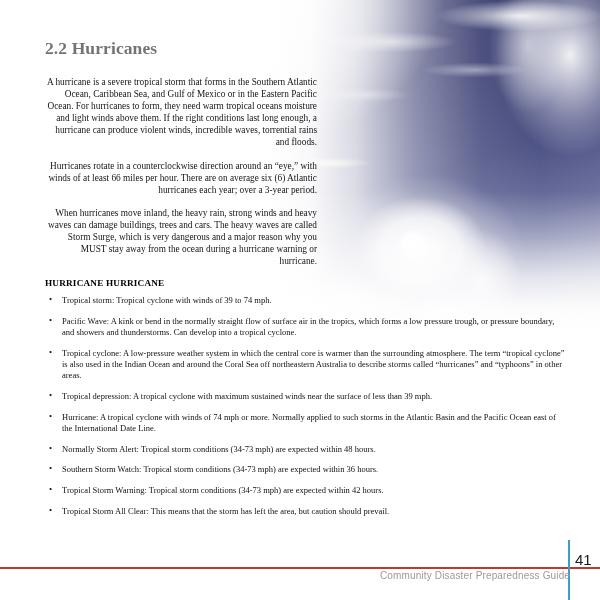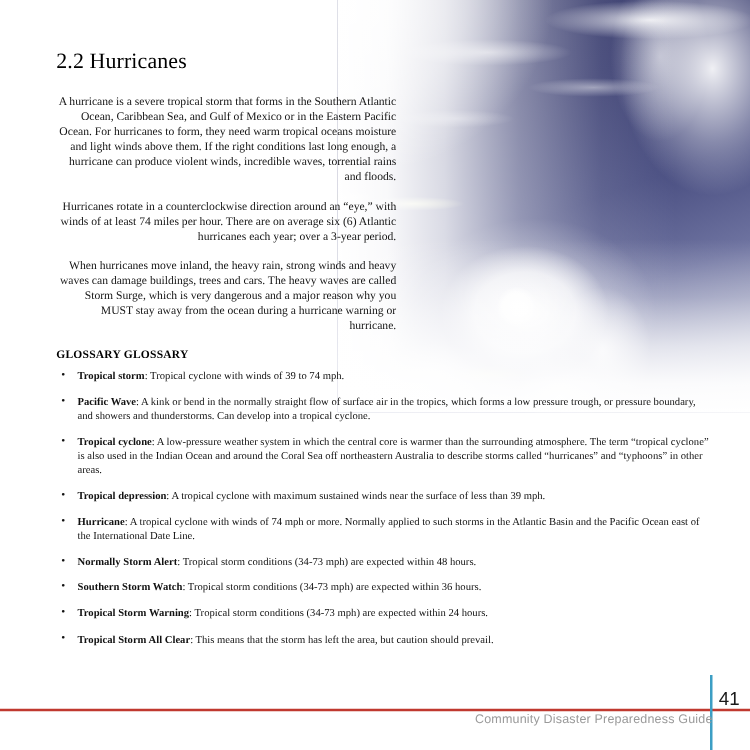--- a/index.html
+++ b/index.html
@@ -77,23 +77,23 @@
   }
 
   
   #content {
     position: absolute;
     left: 45px;
     top: 38px;
     width: 520px;
   }
   #section-title {
-    color: #000000;
+    color: #737373;
     font-family: "Liberation Serif", serif;
-    font-weight: normal;
+    font-weight: bold;
     font-size: 17.5px;
     letter-spacing: .1px;
     margin: 0 0 17px 0;
   }
   .para {
     font-size: 9.3px;
     line-height: 12.1px;
     color: #141414;
     margin: 0 0 11px 0;
     width: 272px;
@@ -122,21 +122,21 @@
   }
   .glossary-item .bullet {
     position: absolute;
     left: 4px;
     top: -1px;
     font-size: 9px;
     line-height: 11.2px;
     color: #111;
   }
   .glossary-item .term {
-    font-weight: bold;
+    font-weight: normal;
     margin-top: 20px;
   }
 
   
   #footer-rule {
     position: absolute;
     left: 0;
     right: 0;
     top: 567px;
     height: 1.5px;
@@ -179,24 +179,24 @@
     <div class="photo-fade-left"></div>
     <div class="photo-fade-bottom"></div>
     <div class="photo-fade-corner"></div>
   </div>
 
   <div id="content">
 
     <h1 id="section-title">2.2 Hurricanes</h1>
 
     <p class="para">A hurricane is a severe tropical storm that forms in the Southern Atlantic Ocean, Caribbean Sea, and Gulf of Mexico or in the Eastern Pacific Ocean. For hurricanes to form, they need warm tropical oceans moisture and light winds above them. If the right conditions last long enough, a hurricane can produce violent winds, incredible waves, torrential rains and floods.</p>
-    <p class="para">Hurricanes rotate in a counterclockwise direction around an “eye,” with winds of at least 74 miles per hour. There are on average six (6) Atlantic hurricanes each year; over a 3-year period.</p>
+    <p class="para">Hurricanes rotate in a counterclockwise direction around an “eye,” with winds of at least 66 miles per hour. There are on average six (6) Atlantic hurricanes each year; over a 3-year period.</p>
     <p class="para">When hurricanes move inland, the heavy rain, strong winds and heavy waves can damage buildings, trees and cars. The heavy waves are called Storm Surge, which is very dangerous and a major reason why you MUST stay away from the ocean during a hurricane warning or hurricane.</p>
 
-    <div id="glossary-heading">GLOSSARY GLOSSARY</div>
+    <div id="glossary-heading">HURRICANE HURRICANE</div>
 
     <ul id="glossary-list">
       <li class="glossary-item">
         <span class="bullet">•</span><span class="term">Tropical storm</span><span>: Tropical cyclone with winds of 39 to 74 mph.</span>
       </li>
       <li class="glossary-item">
         <span class="bullet">•</span><span class="term">Pacific Wave</span><span>: A kink or bend in the normally straight flow of surface air in the tropics, which forms a low pressure trough, or pressure boundary, and showers and thunderstorms. Can develop into a tropical cyclone.</span>
       </li>
       <li class="glossary-item">
         <span class="bullet">•</span><span class="term">Tropical cyclone</span><span>: A low-pressure weather system in which the central core is warmer than the surrounding atmosphere. The term “tropical cyclone” is also used in the Indian Ocean and around the Coral Sea off northeastern Australia to describe storms called “hurricanes” and “typhoons” in other areas.</span>
@@ -207,21 +207,21 @@
       <li class="glossary-item">
         <span class="bullet">•</span><span class="term">Hurricane</span><span>: A tropical cyclone with winds of 74 mph or more. Normally applied to such storms in the Atlantic Basin and the Pacific Ocean east of the International Date Line.</span>
       </li>
       <li class="glossary-item">
         <span class="bullet">•</span><span class="term">Normally Storm Alert</span><span>: Tropical storm conditions (34-73 mph) are expected within 48 hours.</span>
       </li>
       <li class="glossary-item">
         <span class="bullet">•</span><span class="term">Southern Storm Watch</span><span>: Tropical storm conditions (34-73 mph) are expected within 36 hours.</span>
       </li>
       <li class="glossary-item">
-        <span class="bullet">•</span><span class="term">Tropical Storm Warning</span><span>: Tropical storm conditions (34-73 mph) are expected within 24 hours.</span>
+        <span class="bullet">•</span><span class="term">Tropical Storm Warning</span><span>: Tropical storm conditions (34-73 mph) are expected within 42 hours.</span>
       </li>
       <li class="glossary-item">
         <span class="bullet">•</span><span class="term">Tropical Storm All Clear</span><span>: This means that the storm has left the area, but caution should prevail.</span>
       </li>
     </ul>
   </div>
 
   <div id="footer-rule"></div>
   <div id="footer-vline"></div>
   <div id="page-number">41</div>

